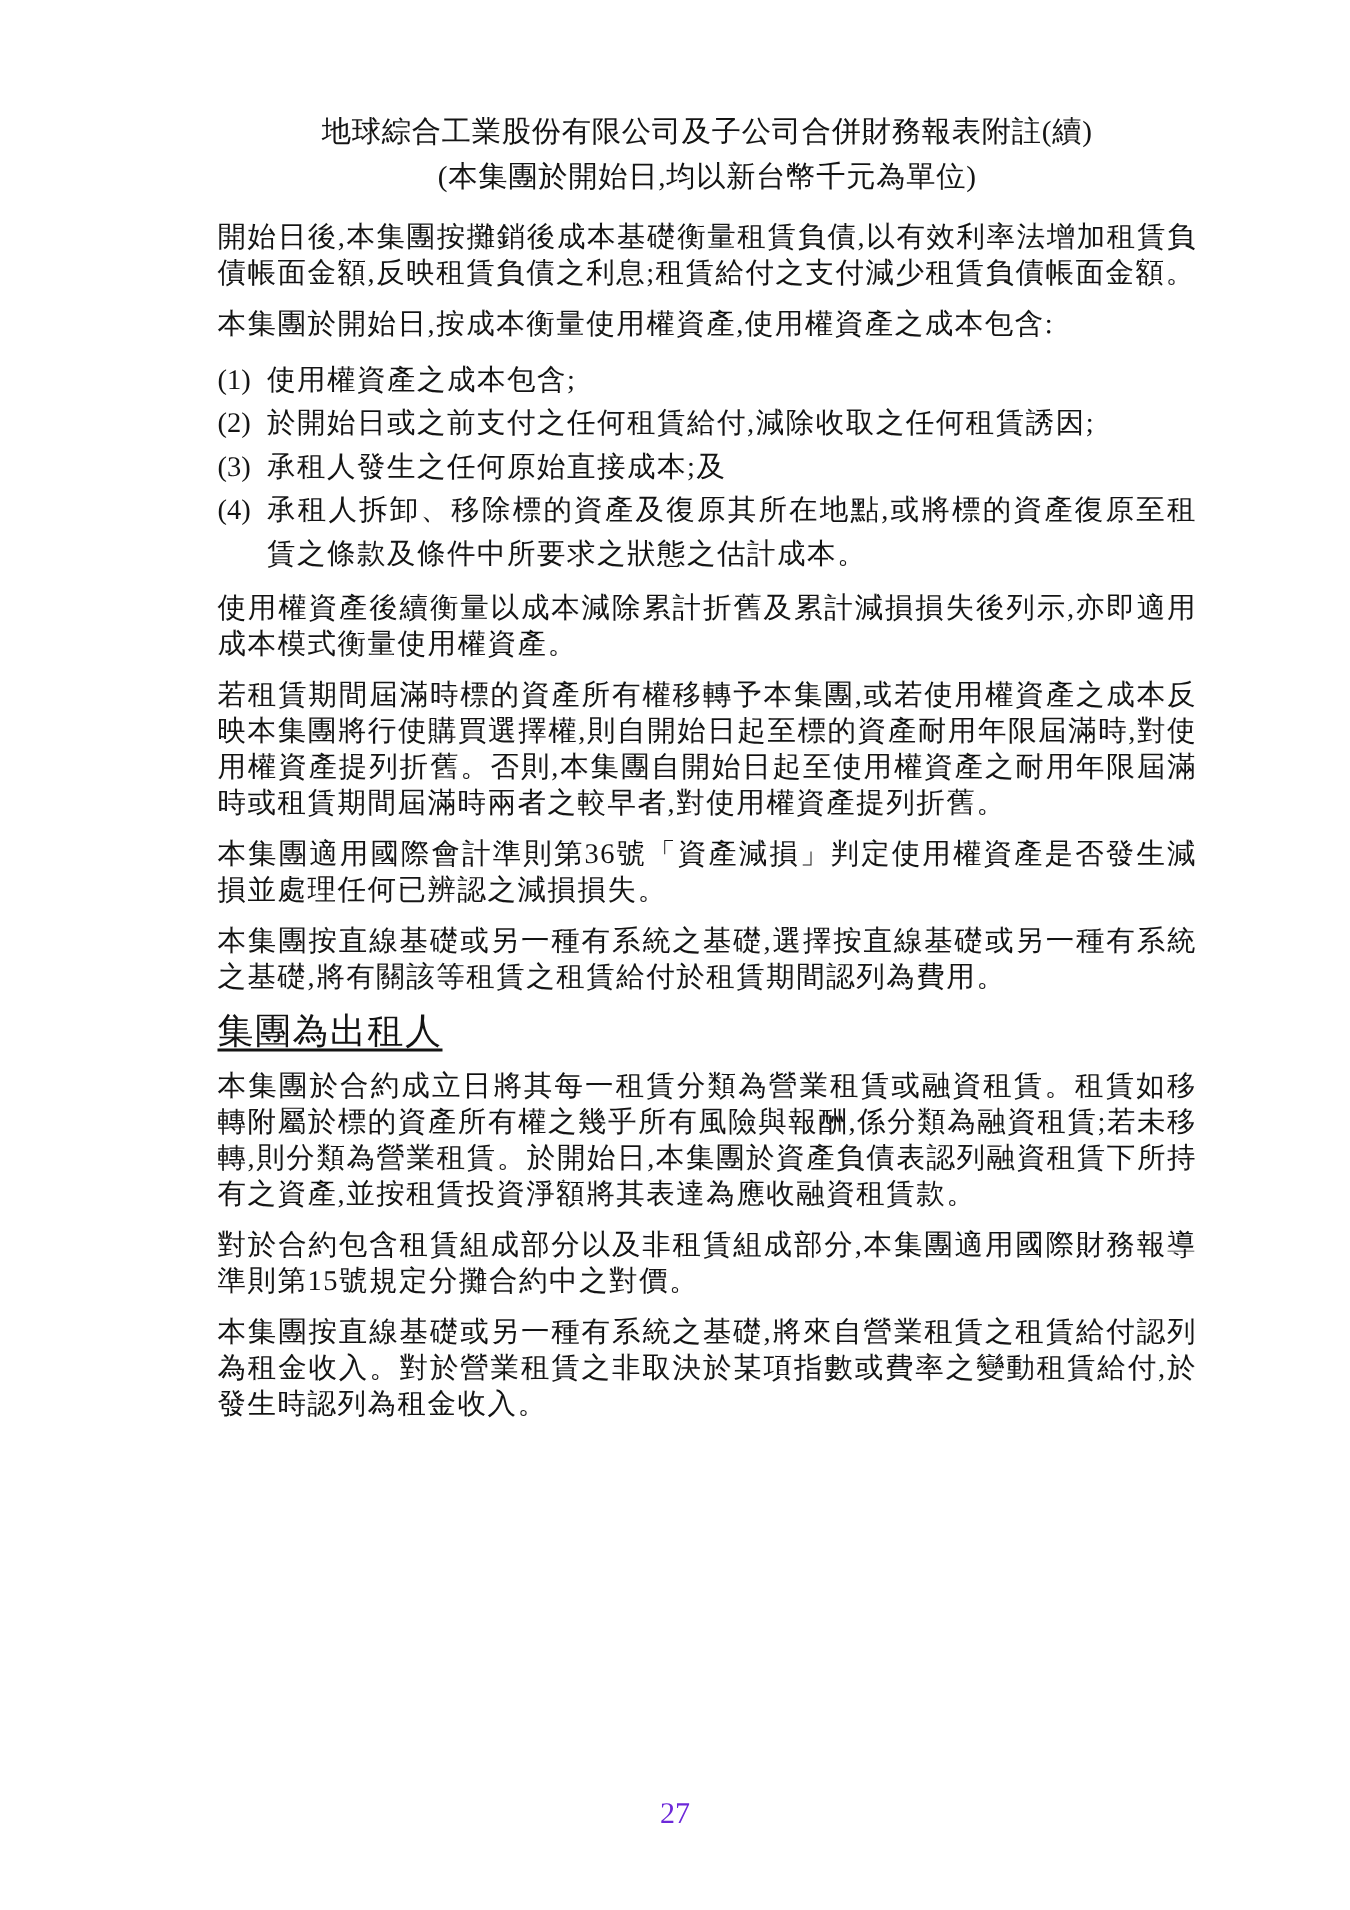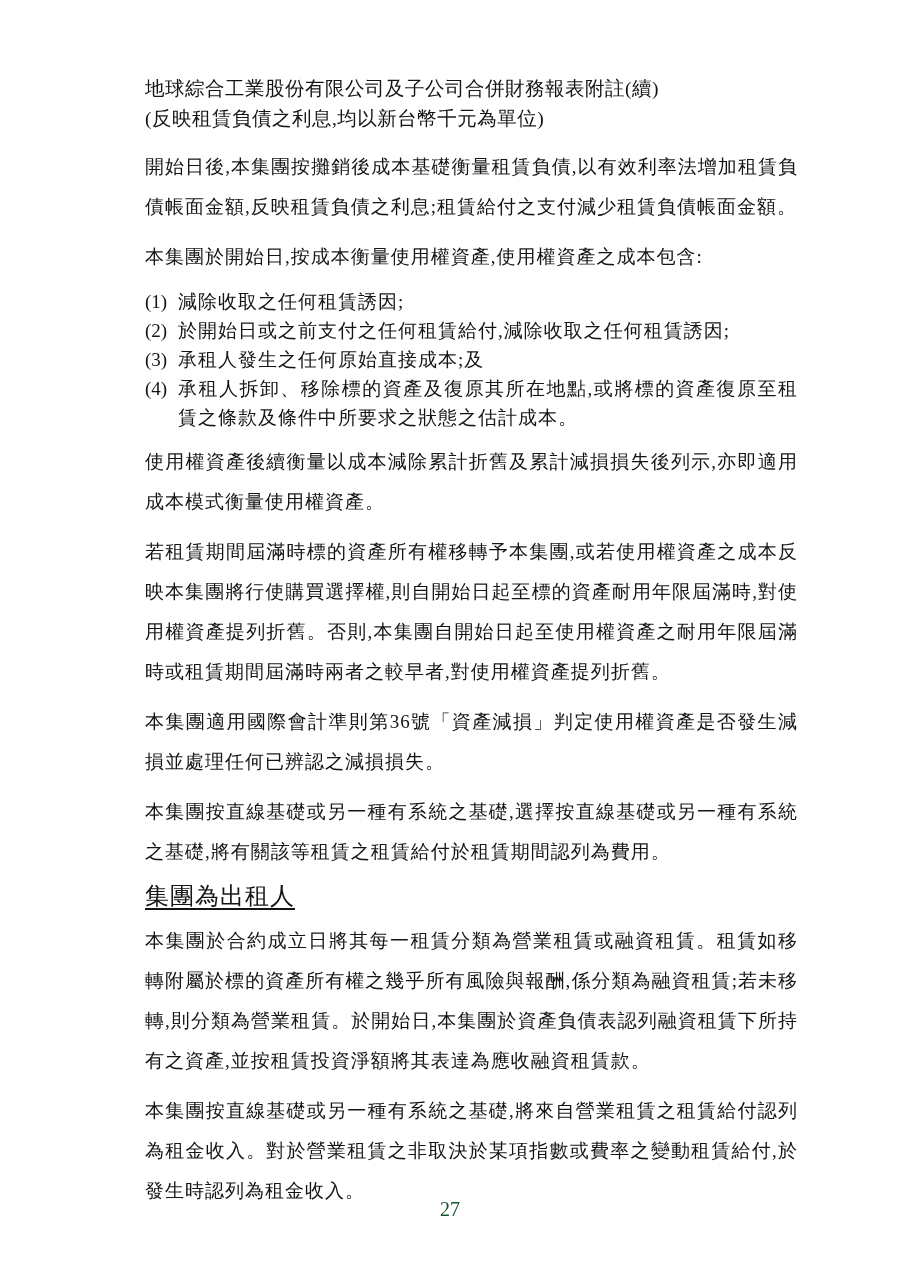--- a/index.html
+++ b/index.html
@@ -13,29 +13,29 @@
     font-family: "Liberation Serif", "DejaVu Serif", serif;
     overflow: hidden;
   }
   .content {
     position: absolute;
     top: 74px;
     left: 145px;
     width: 653px;
   }
   .doc-header {
-    text-align: left;
+    text-align: center;
     font-size: 19.5px;
     line-height: 30px;
     margin-bottom: 13px;
     letter-spacing: 0.5px;
   }
   .para {
     font-size: 19px;
-    line-height: 40px;
+    line-height: 24px;
     letter-spacing: 1px;
     text-align: justify;
     text-justify: inter-character;
     margin-bottom: 10px;
   }
   .num-list {
     font-size: 19px;
     line-height: 29px;
     letter-spacing: 1px;
     margin-bottom: 10px;
@@ -62,42 +62,42 @@
     text-underline-offset: 4px;
   }
   .page-number {
     position: absolute;
     bottom: 52px;
     left: 0;
     width: 100%;
     text-align: center;
     font-size: 20px;
     font-family: "Liberation Serif", "DejaVu Serif", serif;
-    color: #14532d;
+    color: #6d28d9;
   }
 </style>
 </head>
 <body>
 
 <div class="page">
   <div class="content">
 
     <div class="doc-header">
       <div>地球綜合工業股份有限公司及子公司合併財務報表附註(續)</div>
-      <div>(反映租賃負債之利息,均以新台幣千元為單位)</div>
+      <div>(本集團於開始日,均以新台幣千元為單位)</div>
     </div>
 
     <p class="para">開始日後,本集團按攤銷後成本基礎衡量租賃負債,以有效利率法增加租賃負債帳面金額,反映租賃負債之利息;租賃給付之支付減少租賃負債帳面金額。</p>
 
     <p class="para">本集團於開始日,按成本衡量使用權資產,使用權資產之成本包含:</p>
 
     <div class="num-list">
       <div class="num-item">
         <span class="marker">(1)</span>
-        <div class="item-text">減除收取之任何租賃誘因;</div>
+        <div class="item-text">使用權資產之成本包含;</div>
       </div>
       <div class="num-item">
         <span class="marker">(2)</span>
         <div class="item-text">於開始日或之前支付之任何租賃給付,減除收取之任何租賃誘因;</div>
       </div>
       <div class="num-item">
         <span class="marker">(3)</span>
         <div class="item-text">承租人發生之任何原始直接成本;及</div>
       </div>
       <div class="num-item">
@@ -112,19 +112,20 @@
 
     <p class="para">本集團適用國際會計準則第36號「資產減損」判定使用權資產是否發生減損並處理任何已辨認之減損損失。</p>
 
 
     <p class="para">本集團按直線基礎或另一種有系統之基礎,選擇按直線基礎或另一種有系統之基礎,將有關該等租賃之租賃給付於租賃期間認列為費用。</p>
 
     <div class="section-heading">集團為出租人</div>
 
     <p class="para">本集團於合約成立日將其每一租賃分類為營業租賃或融資租賃。租賃如移轉附屬於標的資產所有權之幾乎所有風險與報酬,係分類為融資租賃;若未移轉,則分類為營業租賃。於開始日,本集團於資產負債表認列融資租賃下所持有之資產,並按租賃投資淨額將其表達為應收融資租賃款。</p>
 
+    <p class="para">對於合約包含租賃組成部分以及非租賃組成部分,本集團適用國際財務報導準則第15號規定分攤合約中之對價。</p>
 
     <p class="para">本集團按直線基礎或另一種有系統之基礎,將來自營業租賃之租賃給付認列為租金收入。對於營業租賃之非取決於某項指數或費率之變動租賃給付,於發生時認列為租金收入。</p>
 
   </div>
 
   <div class="page-number">27</div>
 </div>
 
 </body></html>

